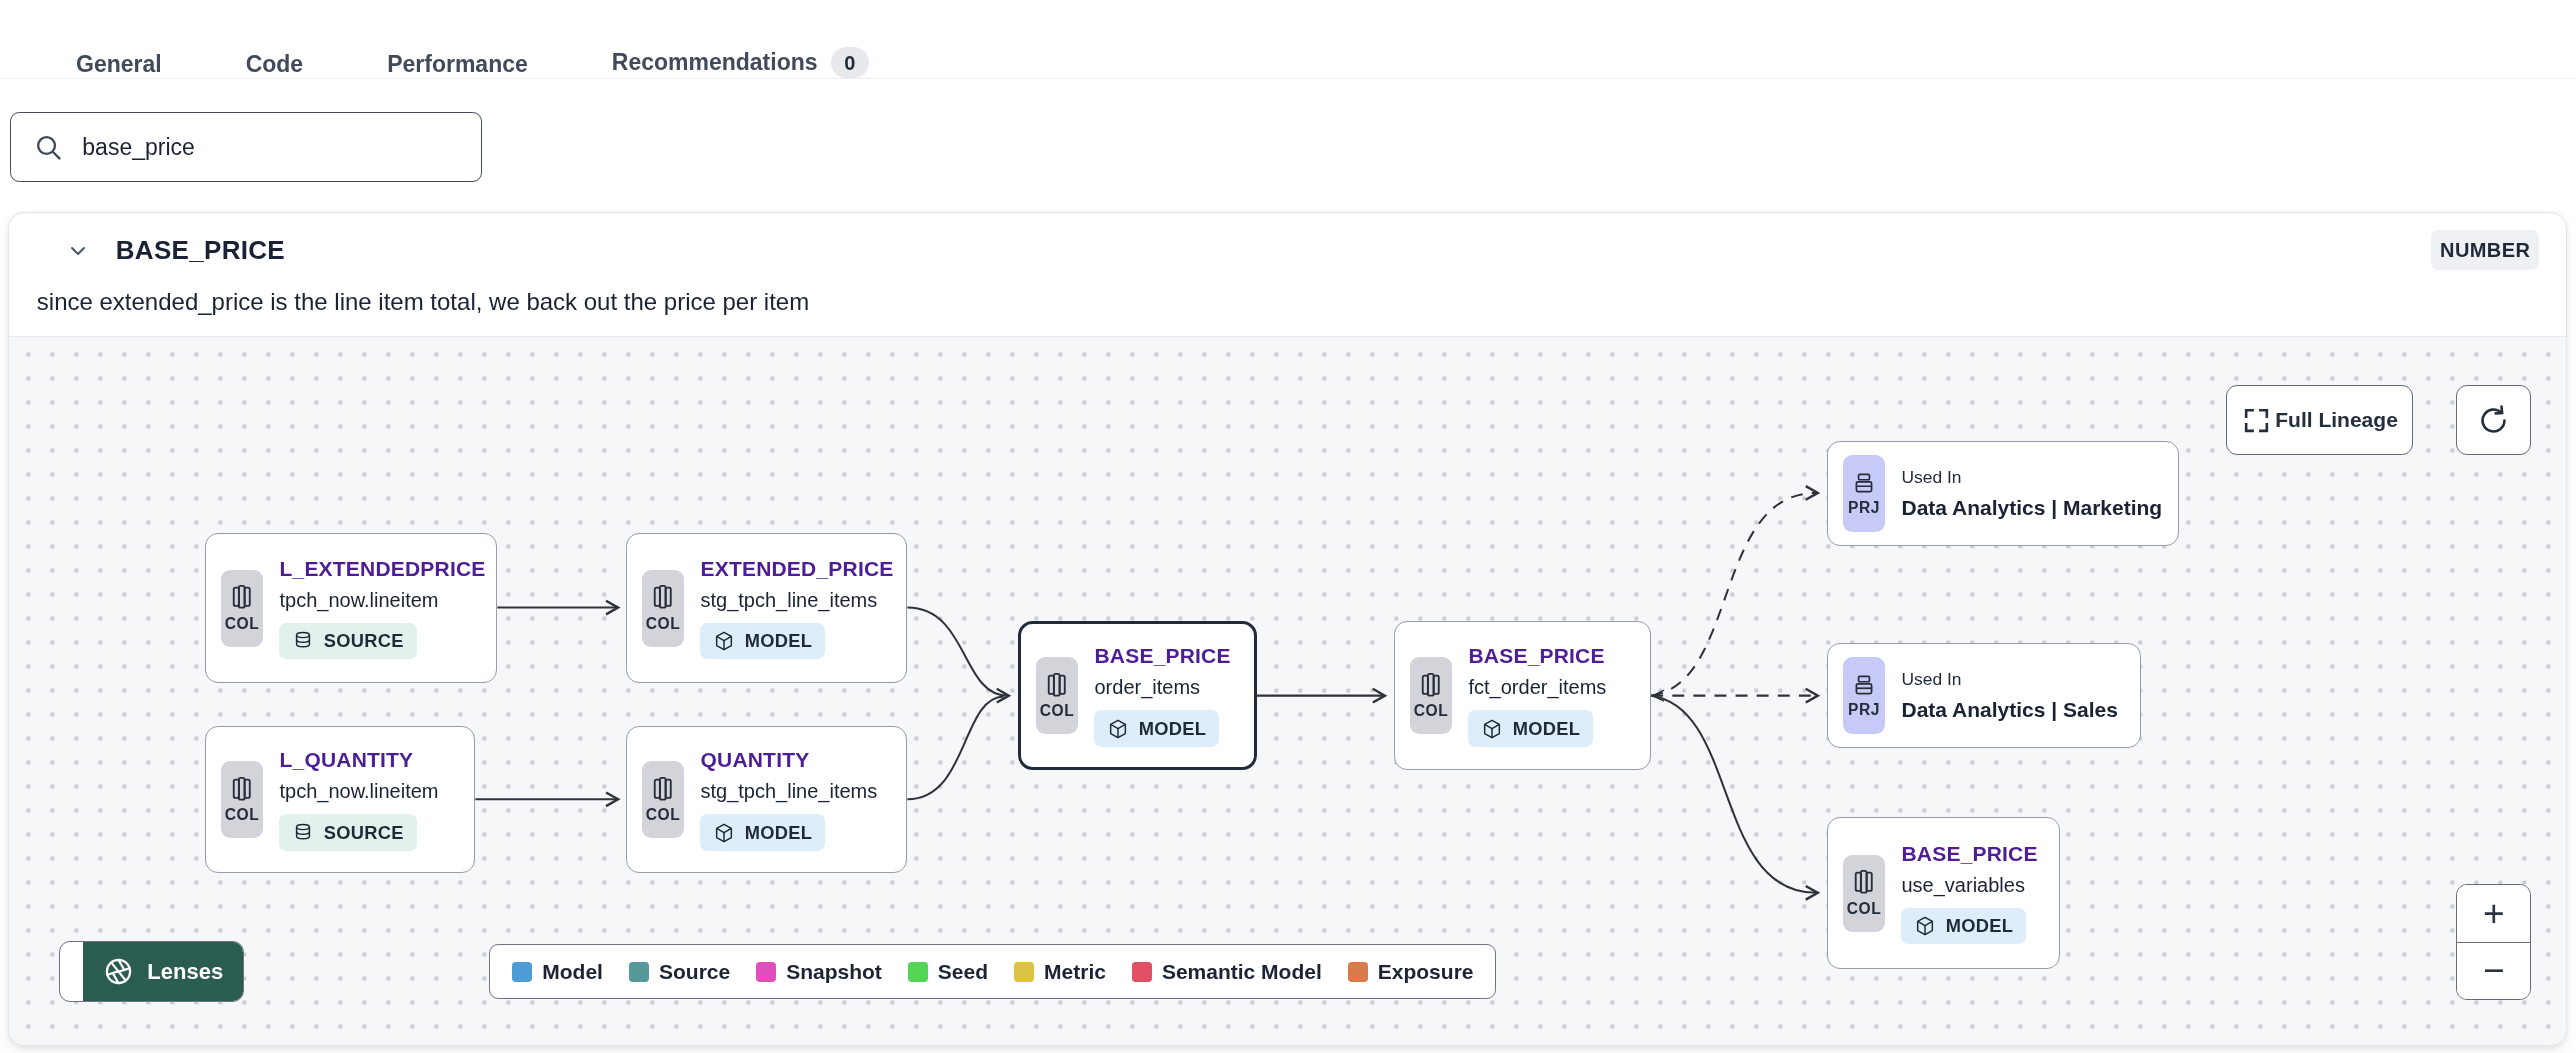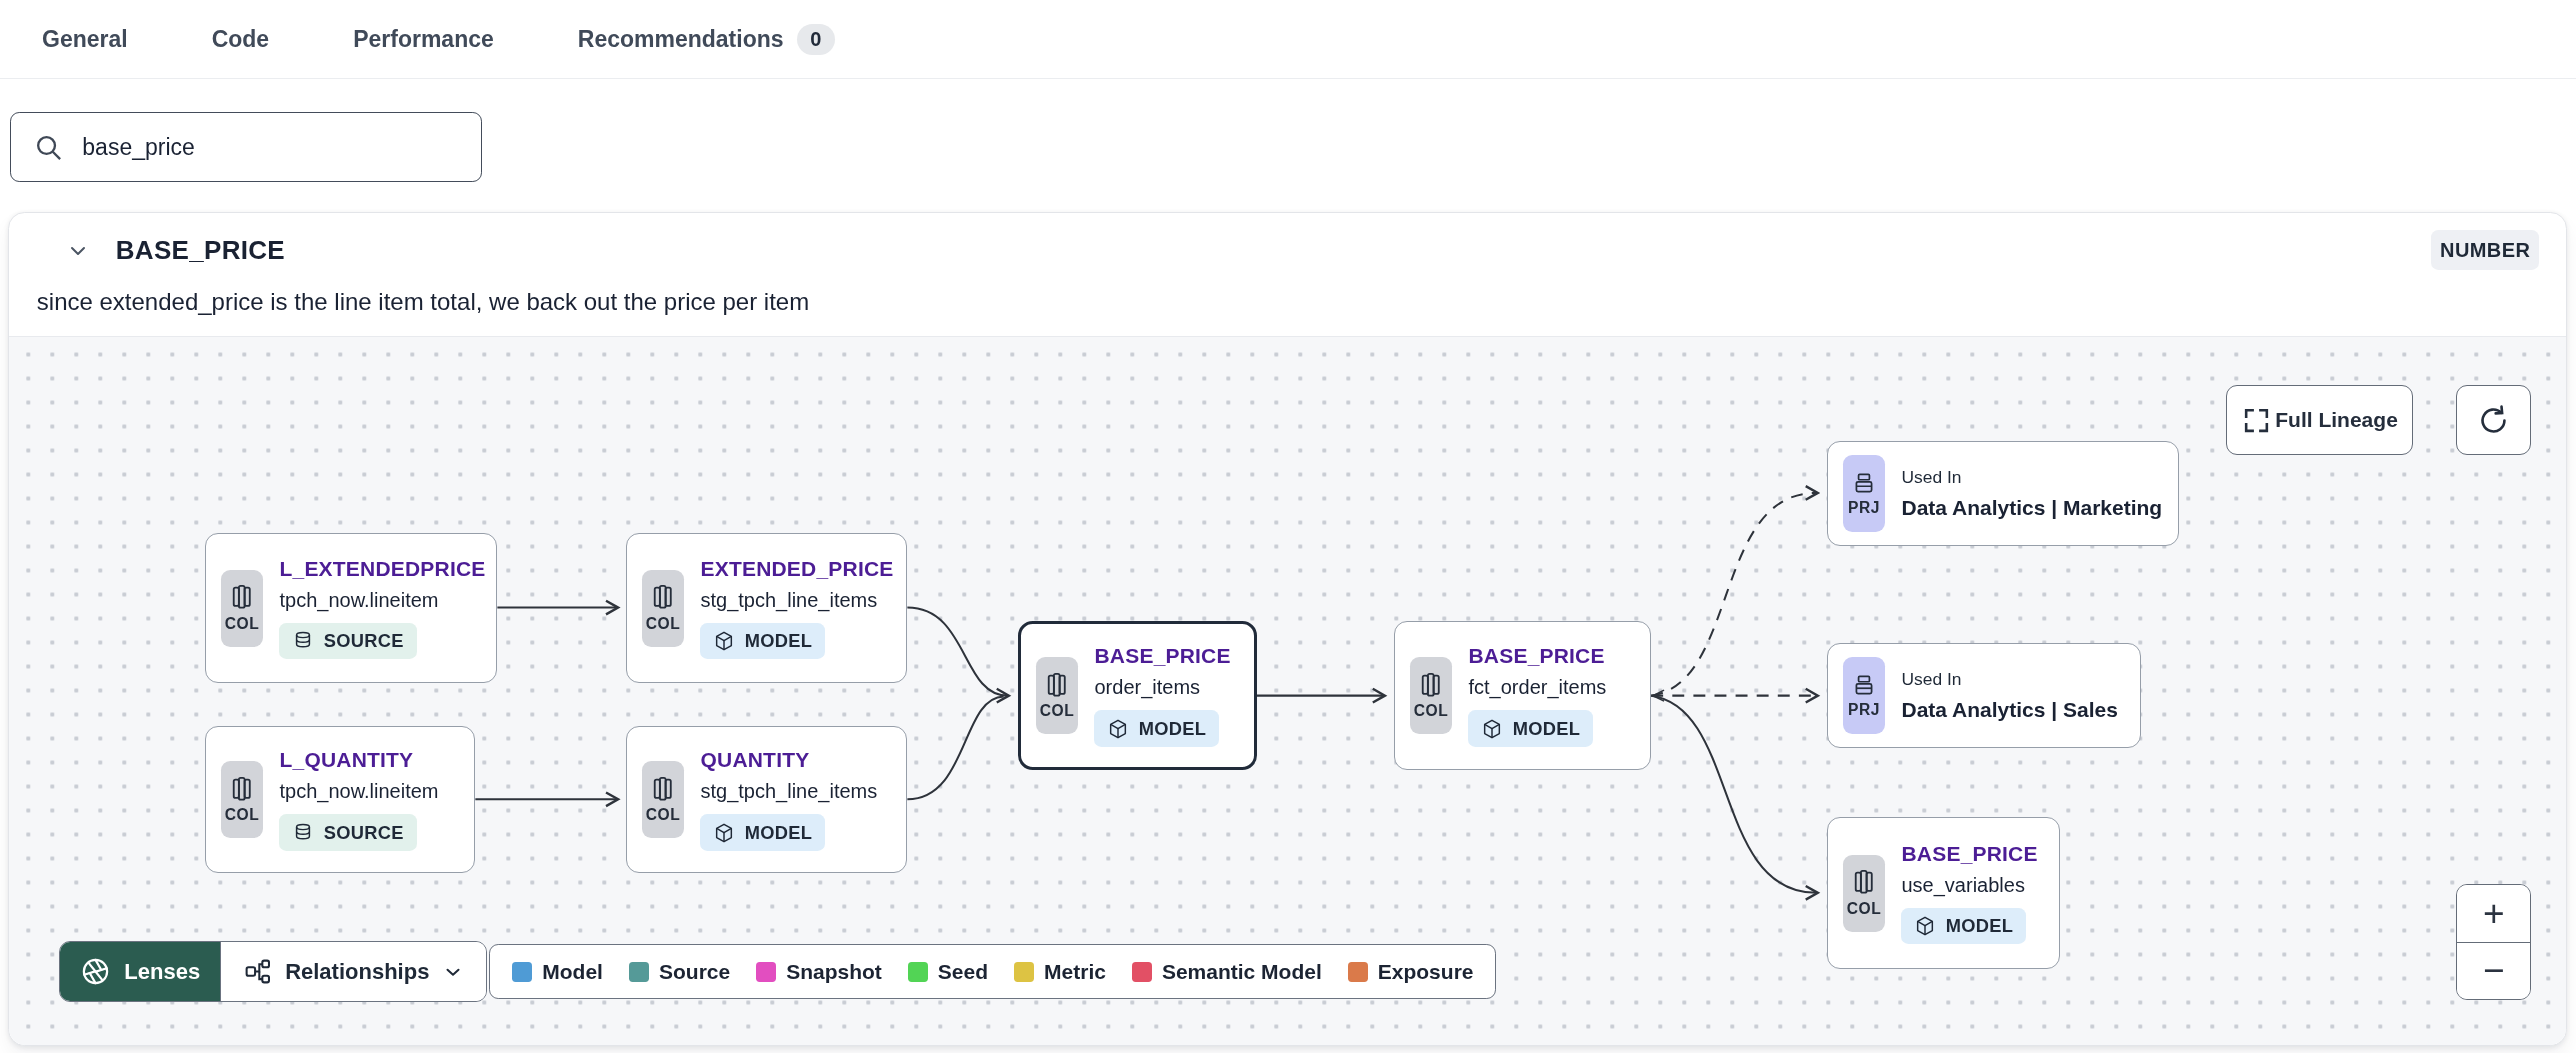--- a/index.html
+++ b/index.html
@@ -8,22 +8,22 @@
     width:2576px; height:1053px;
     font-family:"Liberation Sans", sans-serif;
     color:#1c2433;
     position:relative;
     overflow:hidden;
   }
 
   
   .tabbar {
     height:79px;
-    display:flex; align-items:center;
-    padding-left:42px;
+    display:flex; align-items:flex-end;
+    padding-left:76px;
     border-bottom:1.8px solid #ebedf0;
     background:#fff;
   }
   .tab {
     position:relative;
     display:flex; align-items:center; gap:13px;
     margin-right:84px;
     font-size:23px; font-weight:600; color:#404a59;
     cursor:pointer; white-space:nowrap;
   }
@@ -151,21 +151,21 @@
 
   
   .lens-group {
     position:absolute; left:50px; top:604px; height:61px;
     display:flex; align-items:stretch;
     border:1.8px solid #6b7380; border-radius:11px; overflow:hidden; background:#fff;
   }
   .lens-seg {
     display:flex; align-items:center; gap:13px;
     background:#2b5c50; color:#fff;
-    font-size:22px; font-weight:700; padding:0 20px; cursor:pointer;
+    font-size:22px; font-weight:700; padding:0 20px; cursor:pointer;margin-left:23px;
   }
   .rel-seg {
     display:flex; align-items:center; gap:13px;
     background:#fff; color:#1f2937;
     font-size:22px; font-weight:600; padding:0 22px; cursor:pointer;
     border-left:1.8px solid #6b7380;
   }
   .legend {
     position:absolute; left:480px; top:607px; height:55px;
     background:#fff; border:1.8px solid #6b7380; border-radius:9.2px;
@@ -454,33 +454,20 @@
           <circle cx="12" cy="12" r="9"></circle>
           <line x1="12" y1="3" x2="16.5" y2="10.8"></line>
             <line x1="20.7" y1="9.5" x2="12.3" y2="12.1"></line>
           <line x1="17.5" y1="18.9" x2="12" y2="12"></line>
             <line x1="12" y1="21" x2="7.5" y2="13.2"></line>
           <line x1="3.3" y1="14.5" x2="11.7" y2="11.9"></line>
             <line x1="6.5" y1="5.1" x2="12" y2="12"></line>
         </svg>
         <span>Lenses</span>
       </div>
-      <div class="rel-seg">
-        <svg class="icon" width="29" height="29" viewBox="0 0 24 24" fill="none" stroke="#1f2937" stroke-width="1.7">
-          <rect x="3" y="8.5" width="7" height="7" rx="1.5"></rect>
-            <rect x="16" y="3" width="5.5" height="5.5" rx="1.5"></rect>
-            <rect x="16" y="15.5" width="5.5" height="5.5" rx="1.5"></rect>
-          <path d="M10 12 h3.5 v-6 h2.5"></path>
-            <path d="M13.5 12 v6.3 h2.5"></path>
-        </svg>
-        <span>Relationships</span>
-        <svg class="icon" width="22" height="22" viewBox="0 0 24 24" fill="none" stroke="#1f2937" stroke-width="2.2" stroke-linecap="round" stroke-linejoin="round">
-          <polyline points="6,9.5 12,15 18,9.5"></polyline>
-        </svg>
-      </div>
     </div>
 
     <div class="legend">
       <span class="legend-item">
         <span class="swatch" style="background: rgb(79, 155, 213);"></span>
         <span>Model</span>
       </span>
       <span class="legend-item">
         <span class="swatch" style="background: rgb(85, 154, 152);"></span>
         <span>Source</span>

